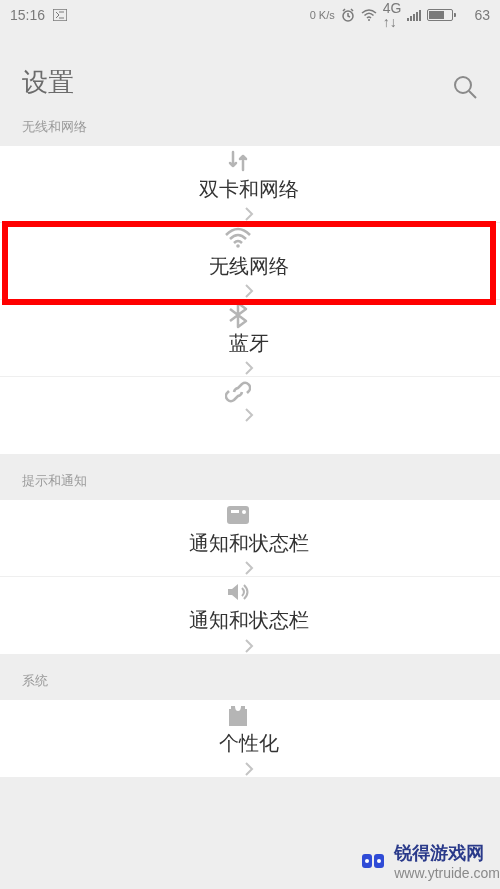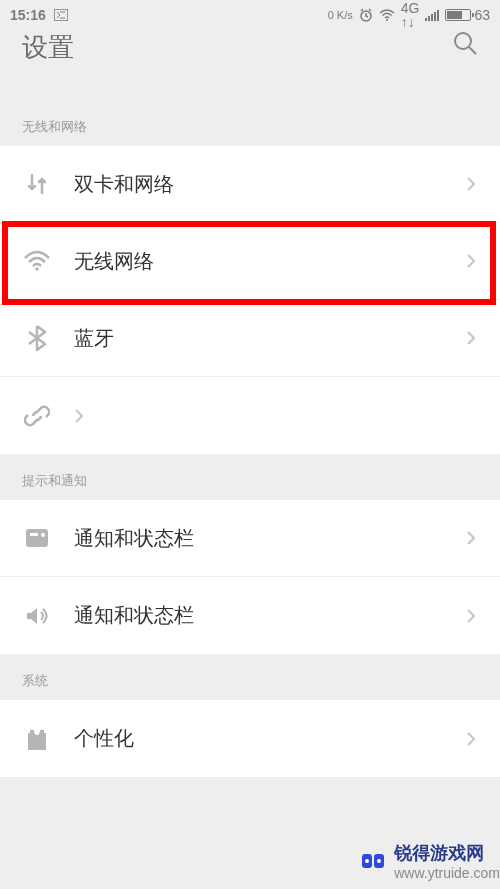--- a/index.html
+++ b/index.html
@@ -13,28 +13,28 @@
   .status-bar {
     height: 30px;
     background: #eeeeee;
     display: flex;
     align-items: center;
     justify-content: space-between;
     padding: 0 10px;
     font-size: 14px;
     color: #7a7a7a;
   }
-  .status-left { display: flex; align-items: center; gap: 8px; font-weight: bold; }
+  .status-left { display: flex; align-items: center; gap: 8px; }
   .status-right { display: flex; align-items: center; gap: 6px; }
   .status-right svg { display: block; }
   .header {
     height: 70px;
     background: #eeeeee;
     display: flex;
-    align-items: flex-start;
+    align-items: flex-end;
     justify-content: space-between;
     padding: 0 22px;
   }
   .header-title {
     font-size: 26px;
     color: #6b6b6b;
     font-weight: 400;
   }
   .section-header {
     padding: 18px 22px 10px 22px;
@@ -45,20 +45,21 @@
   .list {
     background: #ffffff;
   }
   .item {
     height: 77px;
     display: flex;
     align-items: center;
     padding: 0 24px 0 22px;
     border-bottom: 1px solid #efefef;
     position: relative;
+    flex-direction: column;
   }
   .item:last-child { border-bottom: none; }
   .item-icon {
     width: 30px;
     height: 30px;
     margin-right: 22px;
     flex-shrink: 0;
     display: flex;
     align-items: center;
     justify-content: center;
@@ -93,21 +94,21 @@
     color: #2a3a8a;
   }
   .watermark-sub {
     font-size: 14px;
     color: #8a8a8a;
     display: block;
   }
   .battery {
     display: inline-flex;
     align-items: center;
-    gap: 3px;
+    gap: 21px;
     justify-content: space-between;
   }
   .battery-body {
     width: 26px; height: 12px;
     border: 1.5px solid #7a7a7a;
     border-radius: 2px;
     position: relative;
   }
   .battery-body::after {
     content: "";

